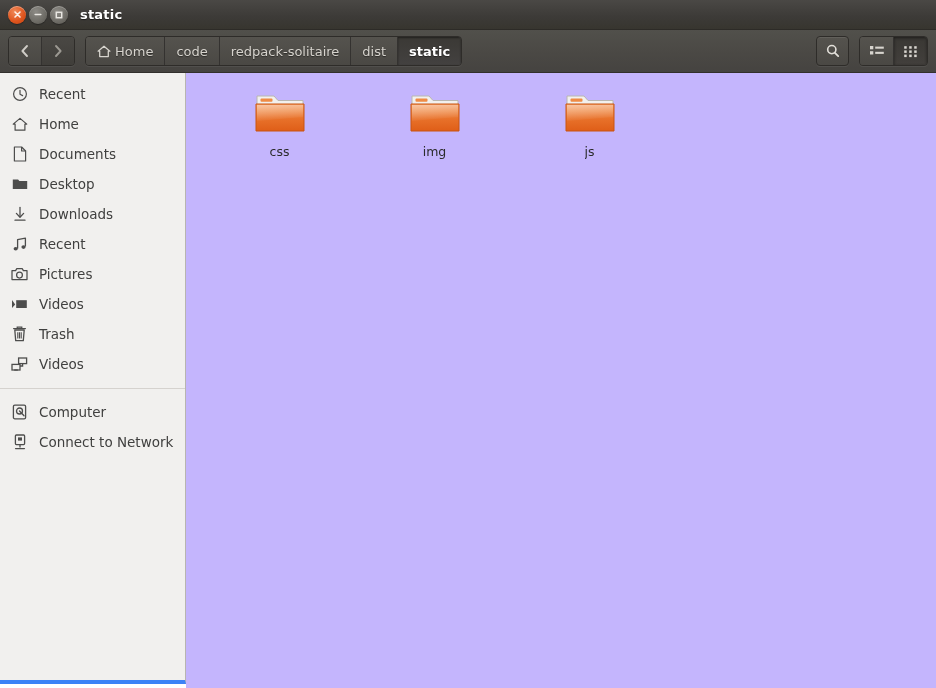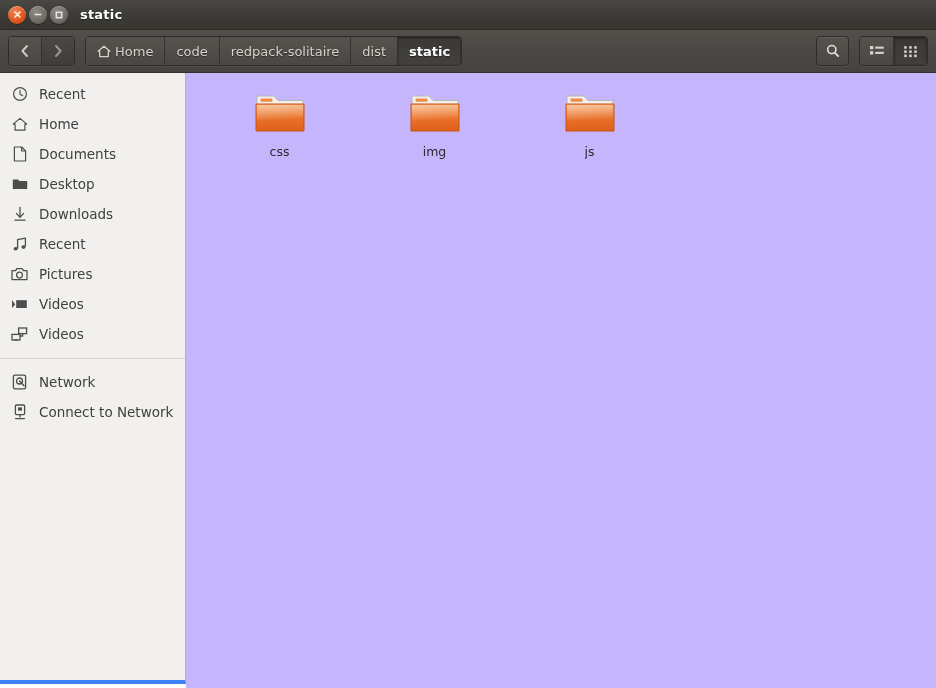--- a/index.html
+++ b/index.html
@@ -416,20 +416,31 @@
       <div class="side-item">
         <span class="ic">
           <svg width="17" height="12" viewBox="0 0 17 12">
             <path d="M1 2 L1 10 L4.2 6.6 Z" fill="#4d4d4c"></path>
             <rect x="5.2" y="2.2" width="10.6" height="7.8" fill="#4d4d4c"></rect>
           </svg>
         </span>
         <span>Videos</span>
       </div>
 
+      <div class="side-item">
+        <span class="ic">
+          <svg width="15" height="16" viewBox="0 0 15 16">
+            <path d="M1.6 2.6 L13.4 2.6" stroke="#4d4d4c" stroke-width="1.3" stroke-linecap="round"></path>
+            <path d="M5.2 2.6 L5.2 1.2 L9.8 1.2 L9.8 2.6" fill="none" stroke="#4d4d4c" stroke-width="1.2"></path>
+            <path d="M2.8 4 L12.2 4 L11.3 14.6 L3.7 14.6 Z" fill="none" stroke="#4d4d4c" stroke-width="1.3" stroke-linejoin="round"></path>
+            <path d="M5.8 6.2 L5.8 12.4 M7.5 6.2 L7.5 12.4 M9.2 6.2 L9.2 12.4" stroke="#4d4d4c" stroke-width="1.1"></path>
+          </svg>
+        </span>
+        <span>Trash</span>
+      </div>
 
       <div class="side-item">
         <span class="ic">
           <svg width="17" height="15" viewBox="0 0 17 15">
             <rect x="7.6" y="1" width="8" height="5.6" fill="none" stroke="#4d4d4c" stroke-width="1.3"></rect>
             <rect x="1" y="7.4" width="8" height="5.6" fill="none" stroke="#4d4d4c" stroke-width="1.3"></rect>
             <path d="M11.6 6.6 L11.6 9 L9 9" fill="none" stroke="#4d4d4c" stroke-width="1.3"></path>
             <path d="M3.2 13 L6.8 13" stroke="#4d4d4c" stroke-width="1.3"></path>
           </svg>
         </span>
@@ -439,21 +450,21 @@
       <div class="side-sep"></div>
 
       <div class="side-item">
         <span class="ic">
           <svg width="15" height="16" viewBox="0 0 15 16">
             <rect x="1.4" y="1.2" width="12.2" height="13.6" rx="1.4" fill="none" stroke="#4d4d4c" stroke-width="1.3"></rect>
             <circle cx="7.5" cy="7" r="3" fill="none" stroke="#4d4d4c" stroke-width="1.3"></circle>
             <path d="M7.5 7 L12 11.8" stroke="#4d4d4c" stroke-width="1.3" stroke-linecap="round"></path>
           </svg>
         </span>
-        <span>Network</span>
+        <span>Computer</span>
       </div>
 
       <div class="side-item">
         <span class="ic">
           <svg width="14" height="16" viewBox="0 0 14 16">
             <rect x="2.4" y="1" width="9.2" height="9.6" rx="1" fill="none" stroke="#4d4d4c" stroke-width="1.3"></rect>
             <rect x="5" y="3.4" width="4" height="3.2" fill="#4d4d4c"></rect>
             <path d="M7 10.6 L7 13.4" stroke="#4d4d4c" stroke-width="1.3"></path>
             <path d="M2.6 14.6 L11.4 14.6" stroke="#4d4d4c" stroke-width="1.4" stroke-linecap="round"></path>
           </svg>

